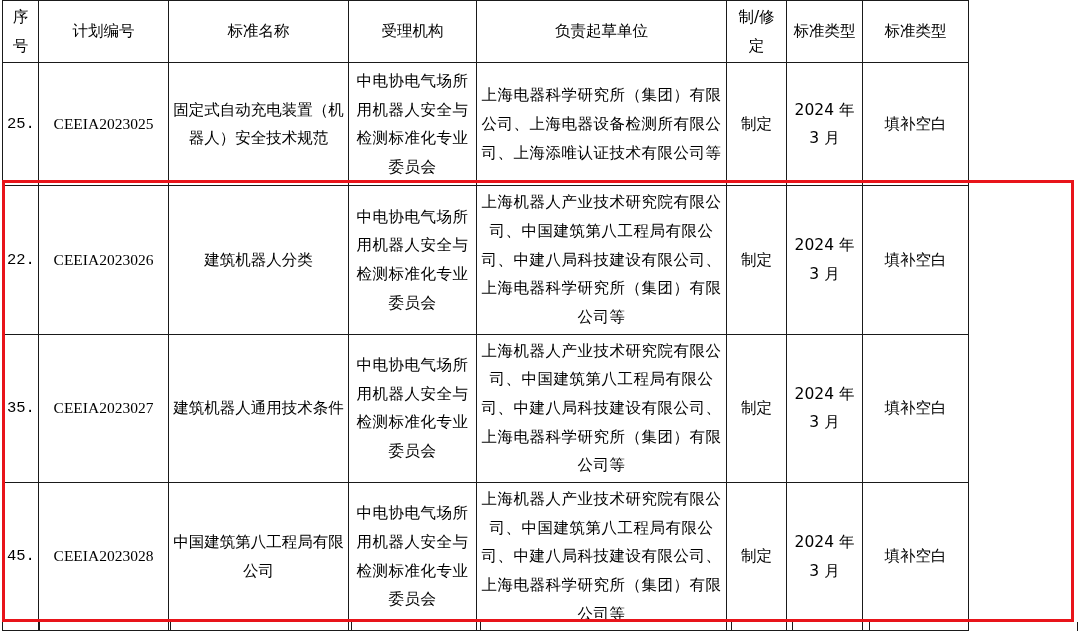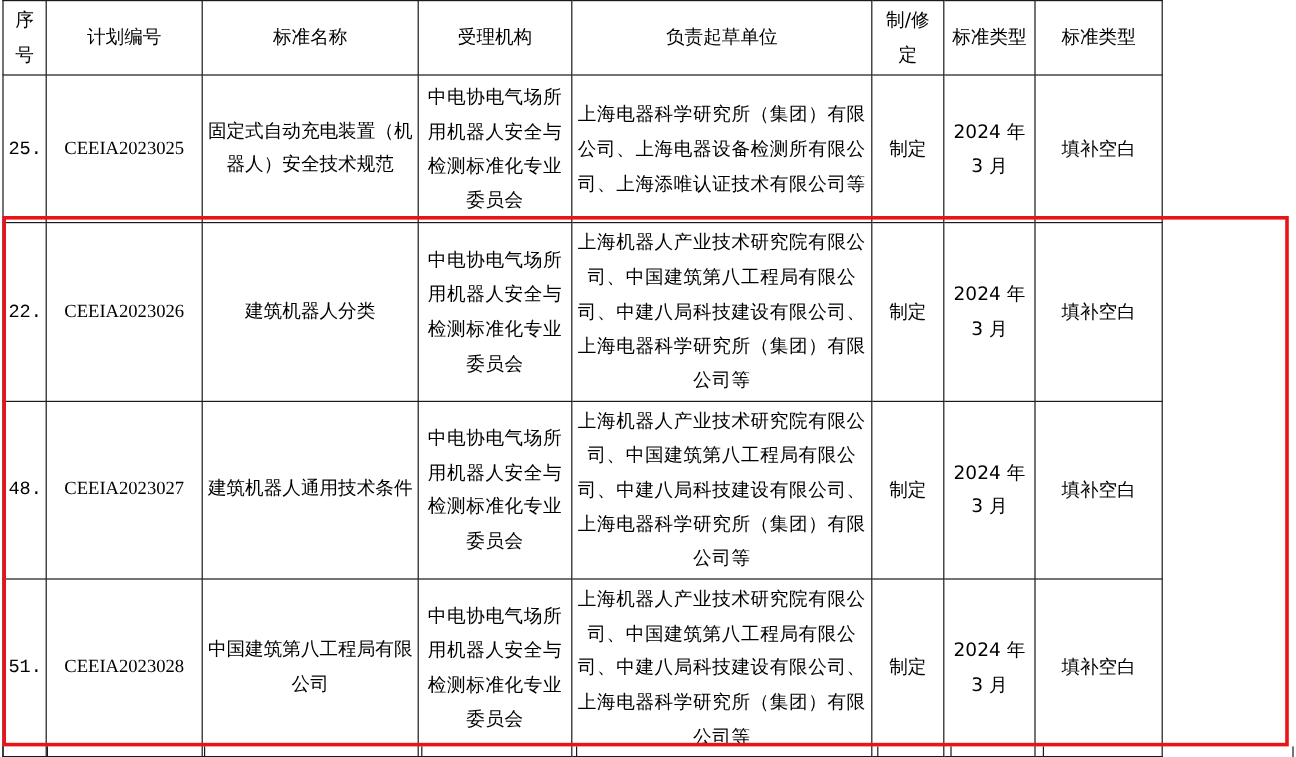--- a/index.html
+++ b/index.html
@@ -55,21 +55,20 @@
     padding: 6px 2px;
   }
   .hdr-seq {
     letter-spacing: 0;
   }
   .cell-left {
     text-align: left;
     padding-left: 8px;
     padding-right: 6px;
     line-height: 2.0;
-    font-family: Liberation Mono, monospace;
   }
   .cell-wrap {
     text-align: left;
     padding-left: 6px;
     padding-right: 2px;
     line-height: 2.0;
     letter-spacing: 0.5px;
   }
   .cell-num {
     font-family: Liberation Serif, serif;
@@ -157,31 +156,31 @@
         <td class="cell-seq">22.</td>
         <td class="cell-num">CEEIA2023026</td>
         <td class="cell-left">建筑机器人分类</td>
         <td class="cell-wrap">中电协电气场所用机器人安全与检测标准化专业委员会</td>
         <td class="cell-wrap">上海机器人产业技术研究院有限公司、中国建筑第八工程局有限公司、中建八局科技建设有限公司、上海电器科学研究所（集团）有限公司等</td>
         <td>制定</td>
         <td class="cell-time">2024 年 3 月</td>
         <td>填补空白</td>
       </tr>
       <tr class="row-tall">
-        <td class="cell-seq">48.</td>
+        <td class="cell-seq">35.</td>
         <td class="cell-num">CEEIA2023027</td>
         <td class="cell-left">建筑机器人通用技术条件</td>
         <td class="cell-wrap">中电协电气场所用机器人安全与检测标准化专业委员会</td>
         <td class="cell-wrap">上海机器人产业技术研究院有限公司、中国建筑第八工程局有限公司、中建八局科技建设有限公司、上海电器科学研究所（集团）有限公司等</td>
         <td>制定</td>
         <td class="cell-time">2024 年 3 月</td>
         <td>填补空白</td>
       </tr>
       <tr class="row-tall">
-        <td class="cell-seq">51.</td>
+        <td class="cell-seq">45.</td>
         <td class="cell-num">CEEIA2023028</td>
         <td class="cell-left">中国建筑第八工程局有限公司</td>
         <td class="cell-wrap">中电协电气场所用机器人安全与检测标准化专业委员会</td>
         <td class="cell-wrap">上海机器人产业技术研究院有限公司、中国建筑第八工程局有限公司、中建八局科技建设有限公司、上海电器科学研究所（集团）有限公司等</td>
         <td>制定</td>
         <td class="cell-time">2024 年 3 月</td>
         <td>填补空白</td>
       </tr>
     </tbody>
   </table>

